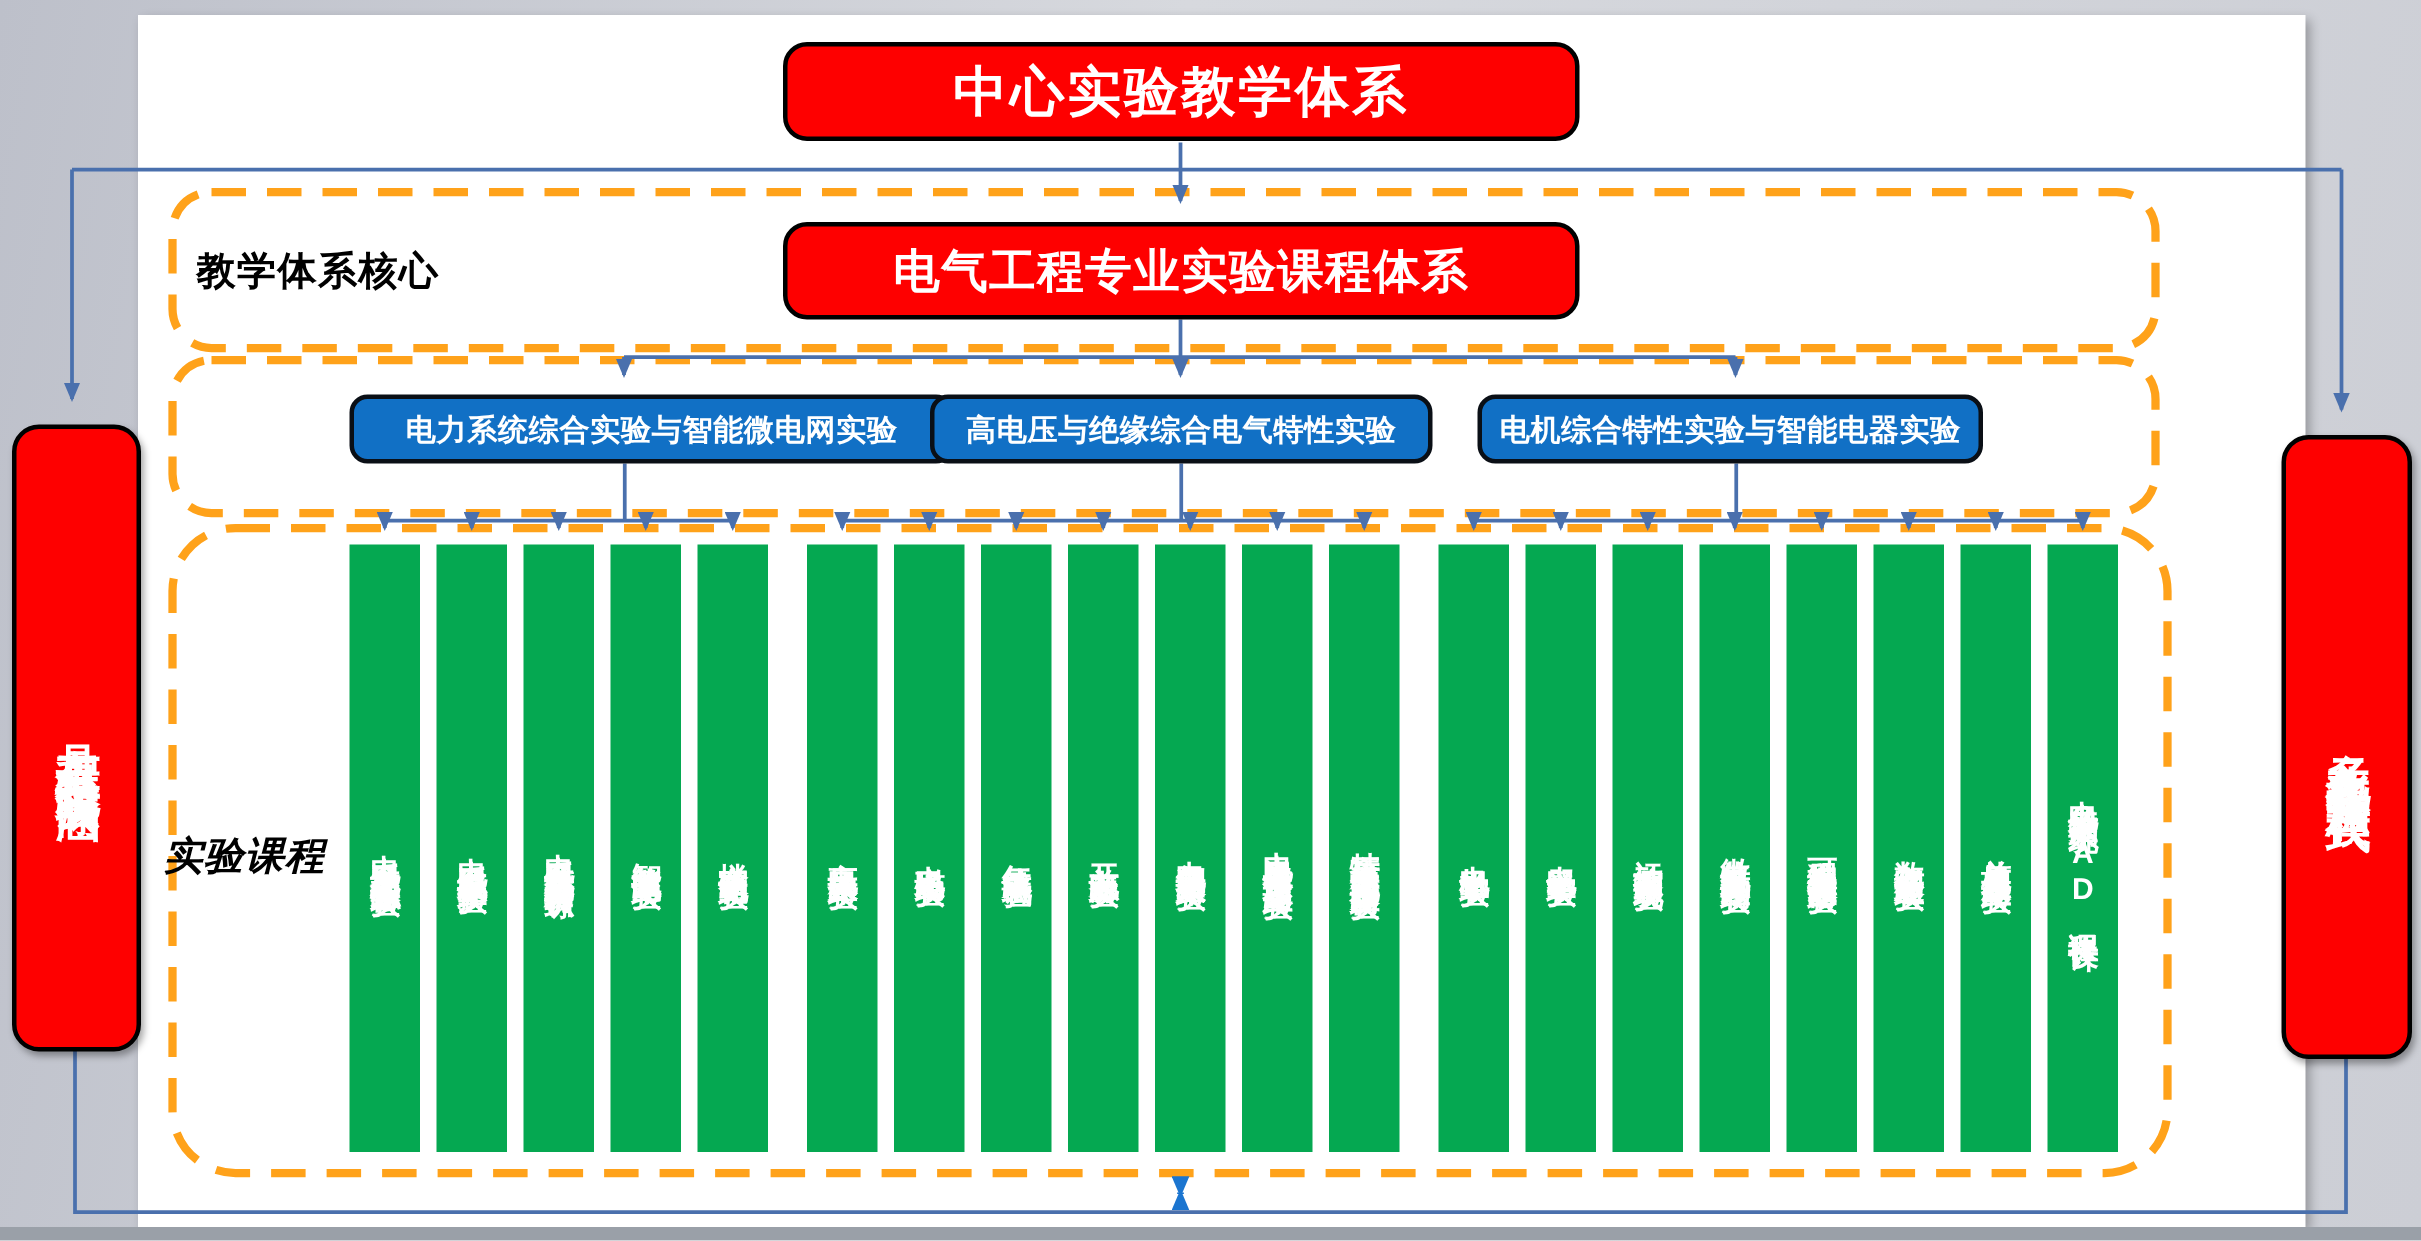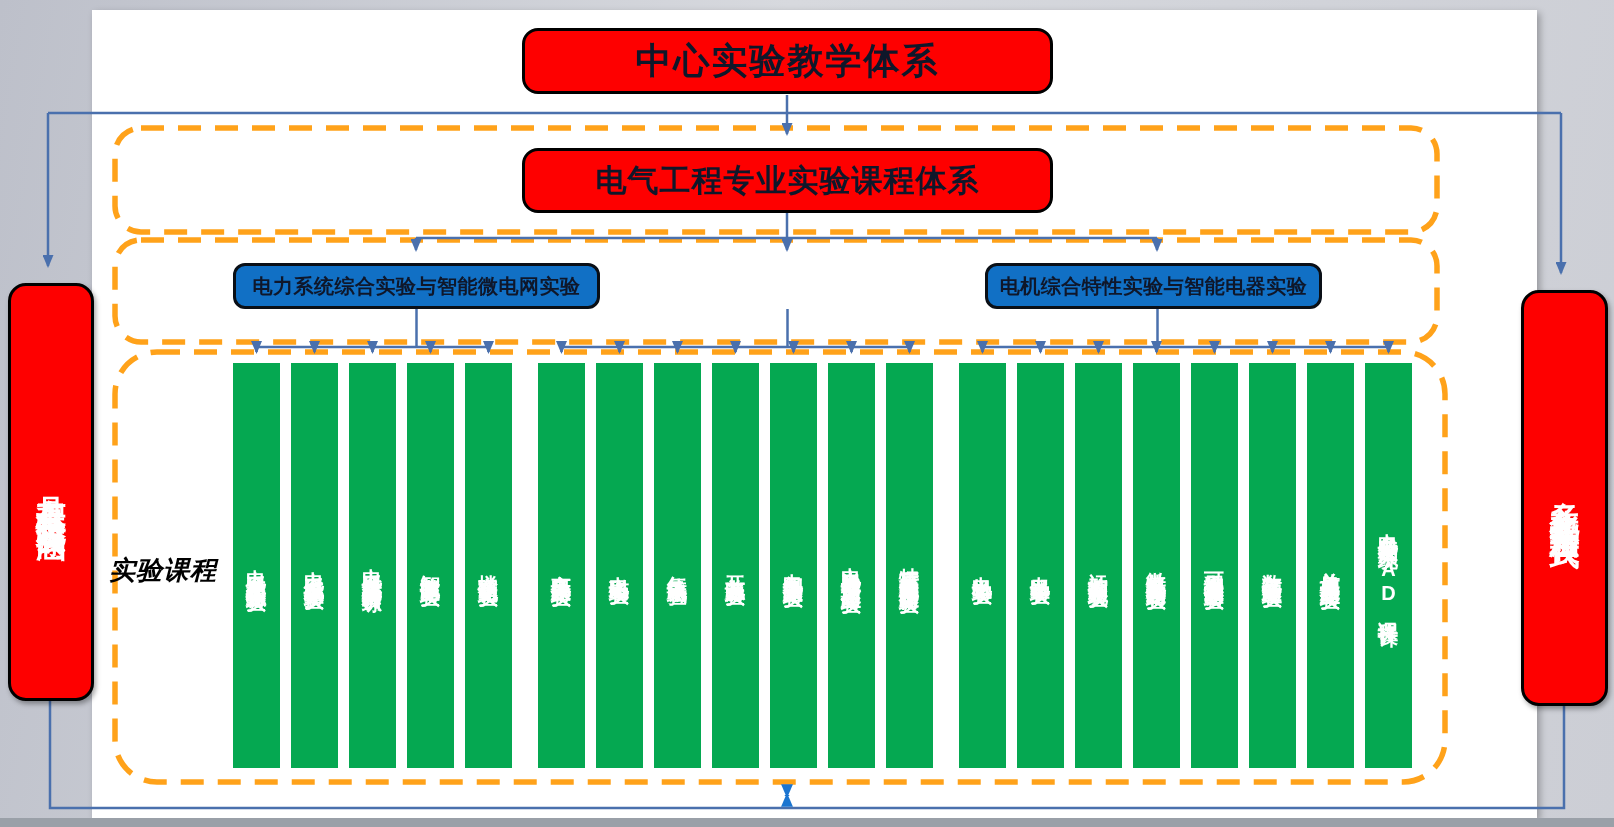--- a/index.html
+++ b/index.html
@@ -5,27 +5,27 @@
   html,body{margin:0;padding:0;}
   body{font-family:"Liberation Sans","DejaVu Sans",sans-serif;}
   .stage{position:relative;width:1614px;height:827px;overflow:hidden;
          background:linear-gradient(100deg,#bdc0ca 0%,#d7d9de 45%,#ccced5 100%);}
   .bottom-strip{position:absolute;left:0;bottom:0;width:100%;height:9px;background:#9aa0a8;}
   .panel{position:absolute;left:92px;top:10px;width:1445px;height:808px;background:#ffffff;
          box-shadow:3px 3px 7px rgba(0,0,0,.28);}
   .overlay{position:absolute;left:0;top:0;width:1614px;height:827px;pointer-events:none;}
 
   .box{position:absolute;display:flex;align-items:center;justify-content:center;
-       color:#0f172a;font-weight:bold;text-align:center;box-sizing:border-box;}
+       color:#ffffff;font-weight:bold;text-align:center;box-sizing:border-box;}
   .redbox{background:#fe0000;border:3px solid #000;border-radius:16px;}
   .title-box{left:522px;top:28px;width:531px;height:66px;font-size:36px;letter-spacing:2px;}
   .red2-box{left:522px;top:148px;width:531px;height:65px;font-size:31px;letter-spacing:1px;text-align:right;}
   .bluebox{background:#1170c5;border:3px solid #0a0f16;border-radius:12px;
            font-size:20px;height:46px;top:263px;letter-spacing:0.5px;}
-  .b1{left:233px;width:367px;}
+  .b1{left:233px;width:403px;}
   .b2{left:620px;width:335px;}
   .b3{left:985px;width:337px;}
 
   .seclabel{position:absolute;color:#000;font-weight:bold;font-size:26px;letter-spacing:1px;}
   .core-label{left:131px;top:163px;}
   .group-label{left:126px;top:253px;width:96px;text-align:center;line-height:33px;}
   .courses-label{left:109px;top:553px;font-style:italic;}
 
   .vtext{writing-mode:vertical-rl;text-orientation:upright;line-height:1;}
 
@@ -100,23 +100,25 @@
         <path class="c" d="M1156.5 347 V352" marker-end="url(#arr)"></path>
         <path class="c" d="M1214.5 347 V352" marker-end="url(#arr)"></path>
         <path class="c" d="M1272.5 347 V352" marker-end="url(#arr)"></path>
         <path class="c" d="M1330.5 347 V352" marker-end="url(#arr)"></path>
         <path class="c" d="M1388.5 347 V352" marker-end="url(#arr)"></path>
       </g>
   </svg>
 
   <div class="box redbox title-box">中心实验教学体系</div>
 
+  <div class="seclabel core-label">教学体系核心</div>
   <div class="box redbox red2-box">电气工程专业实验课程体系</div>
 
   <div class="box bluebox b1" id="bluebox-0">电力系统综合实验与智能微电网实验</div>
+  <div class="box bluebox b2" id="bluebox-1">高电压与绝缘综合电气特性实验</div>
   <div class="box bluebox b3" id="bluebox-2">电机综合特性实验与智能电器实验</div>
 
   <div class="seclabel courses-label">实验课程</div>
   <div id="columns">
       <div class="col" style="left: 233px; top: 363px; width: 47px; height: 405px;">
         <span class="vtext">电力系统动态模拟综合实验</span>
       </div>
       <div class="col" style="left: 291px; top: 363px; width: 47px; height: 405px;">
         <span class="vtext">电力系统继电保护实验</span>
       </div>

